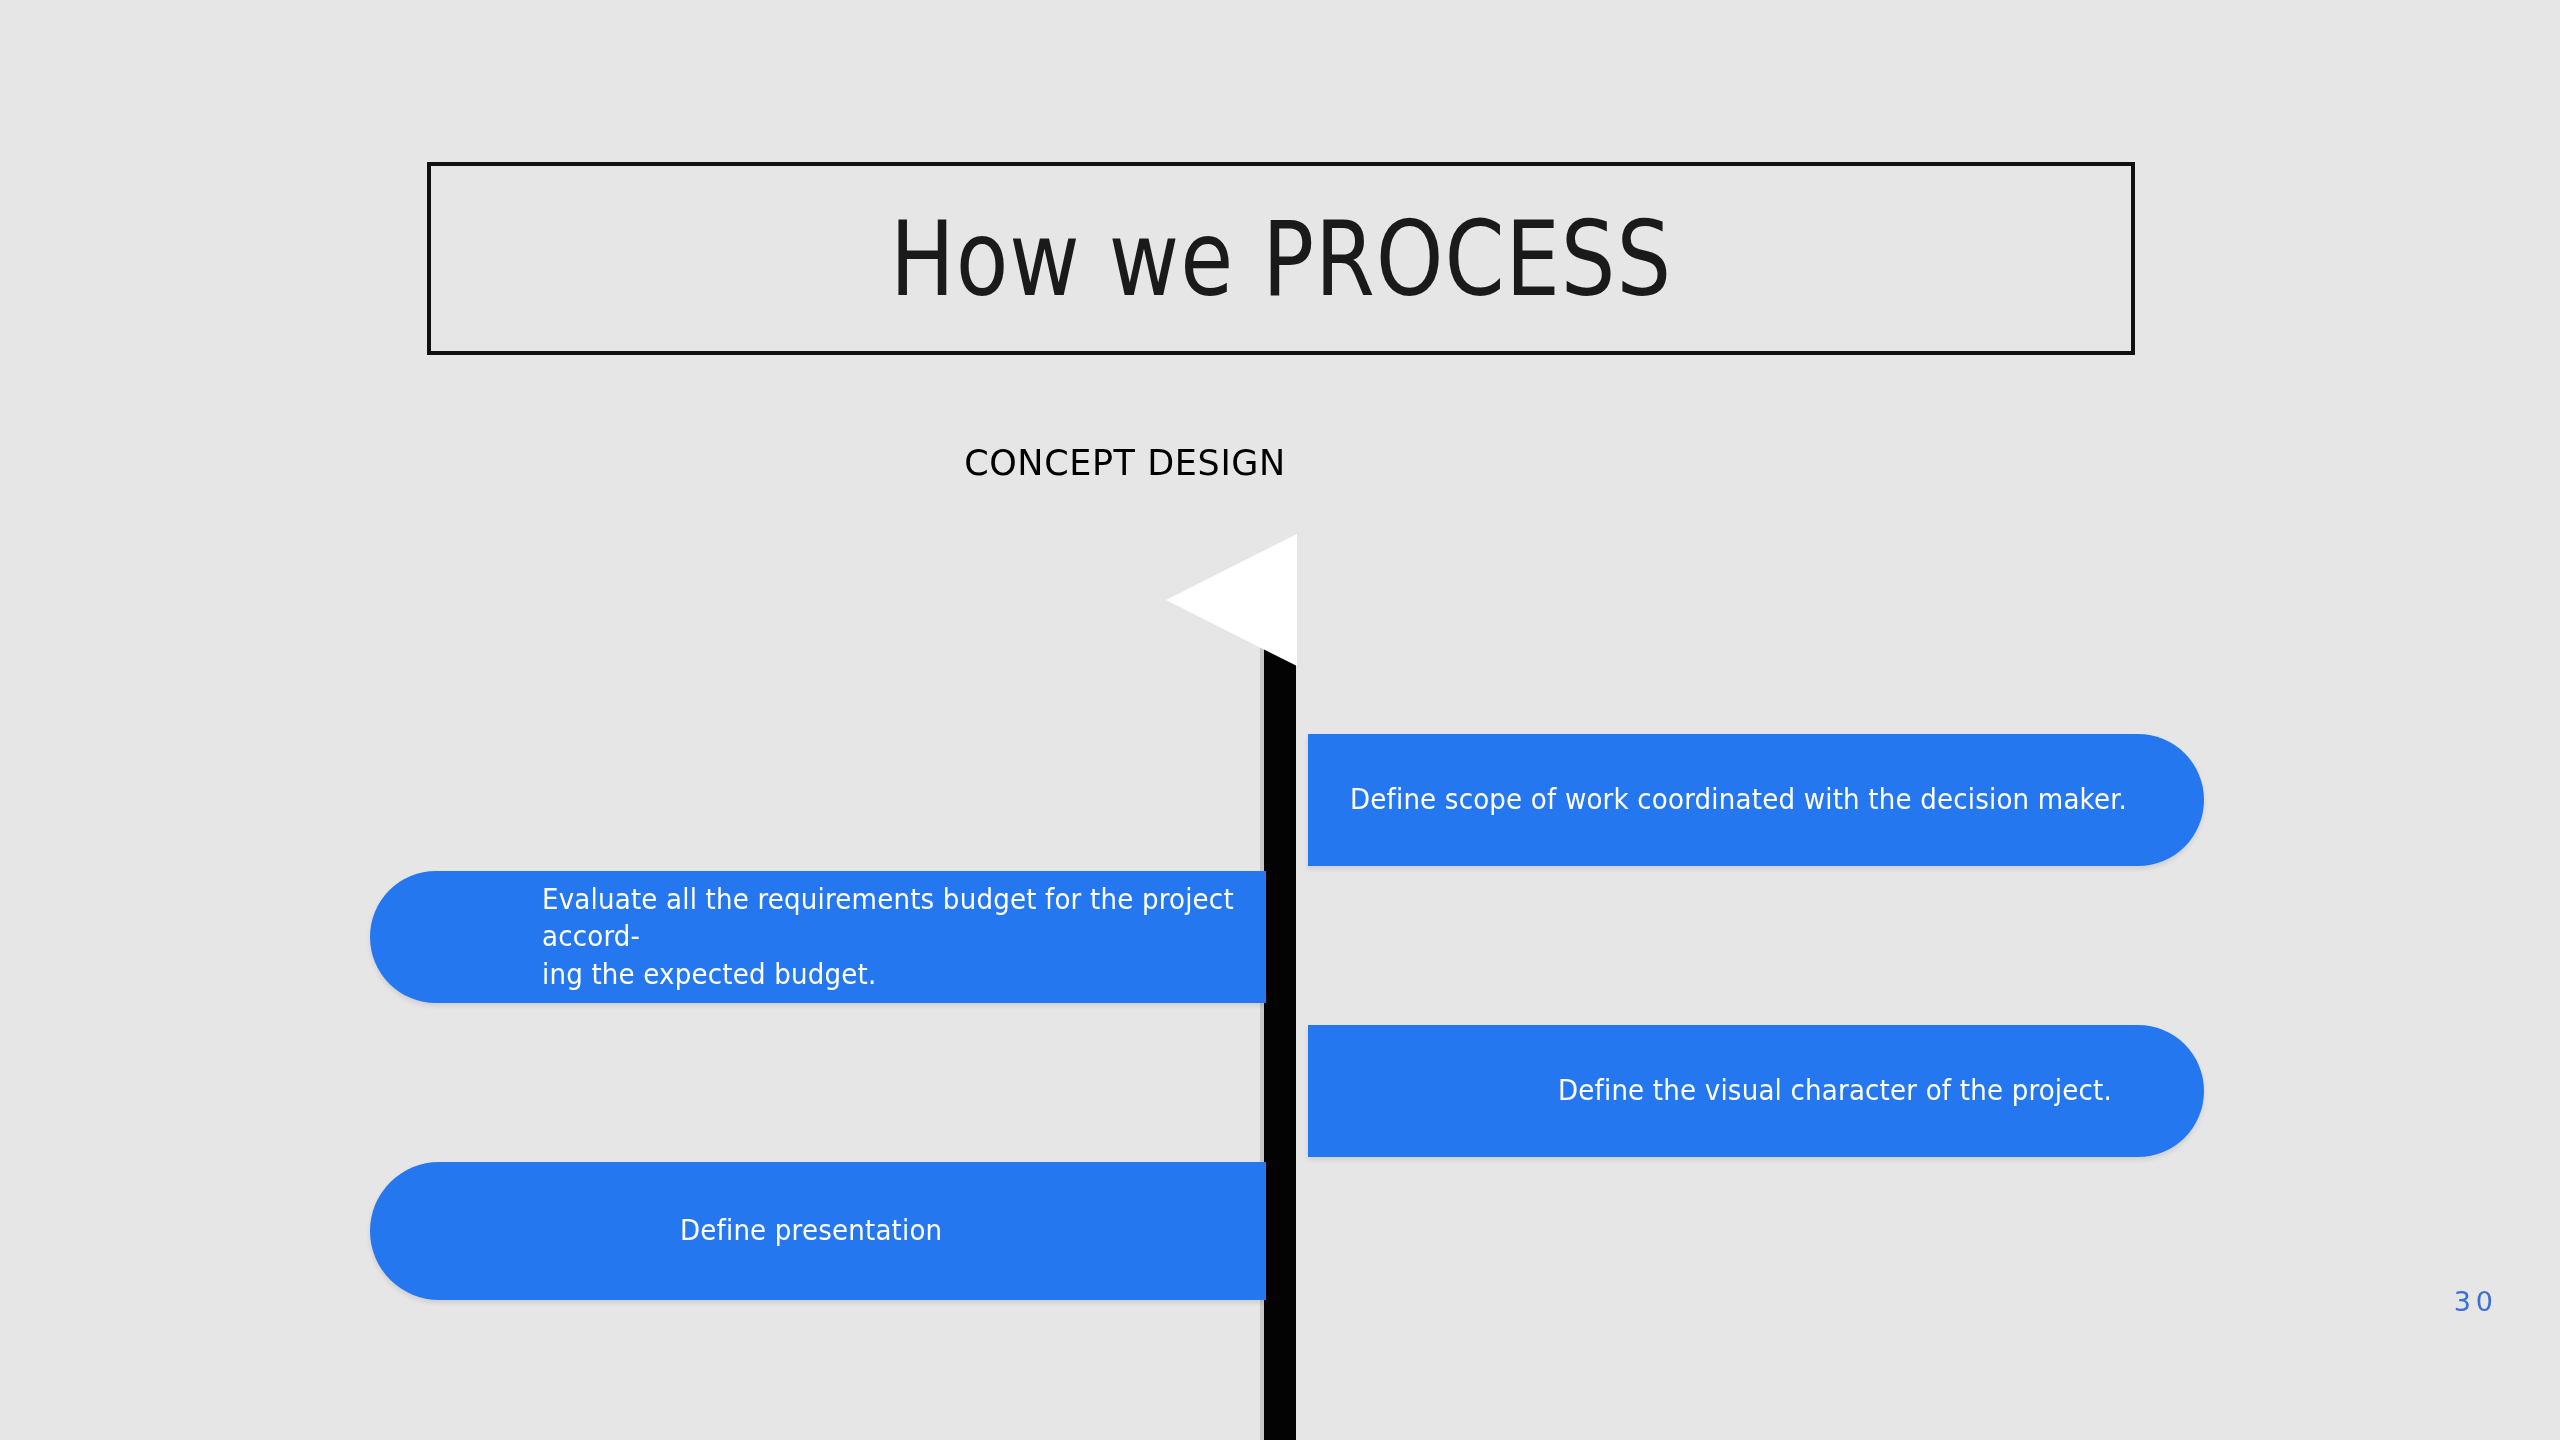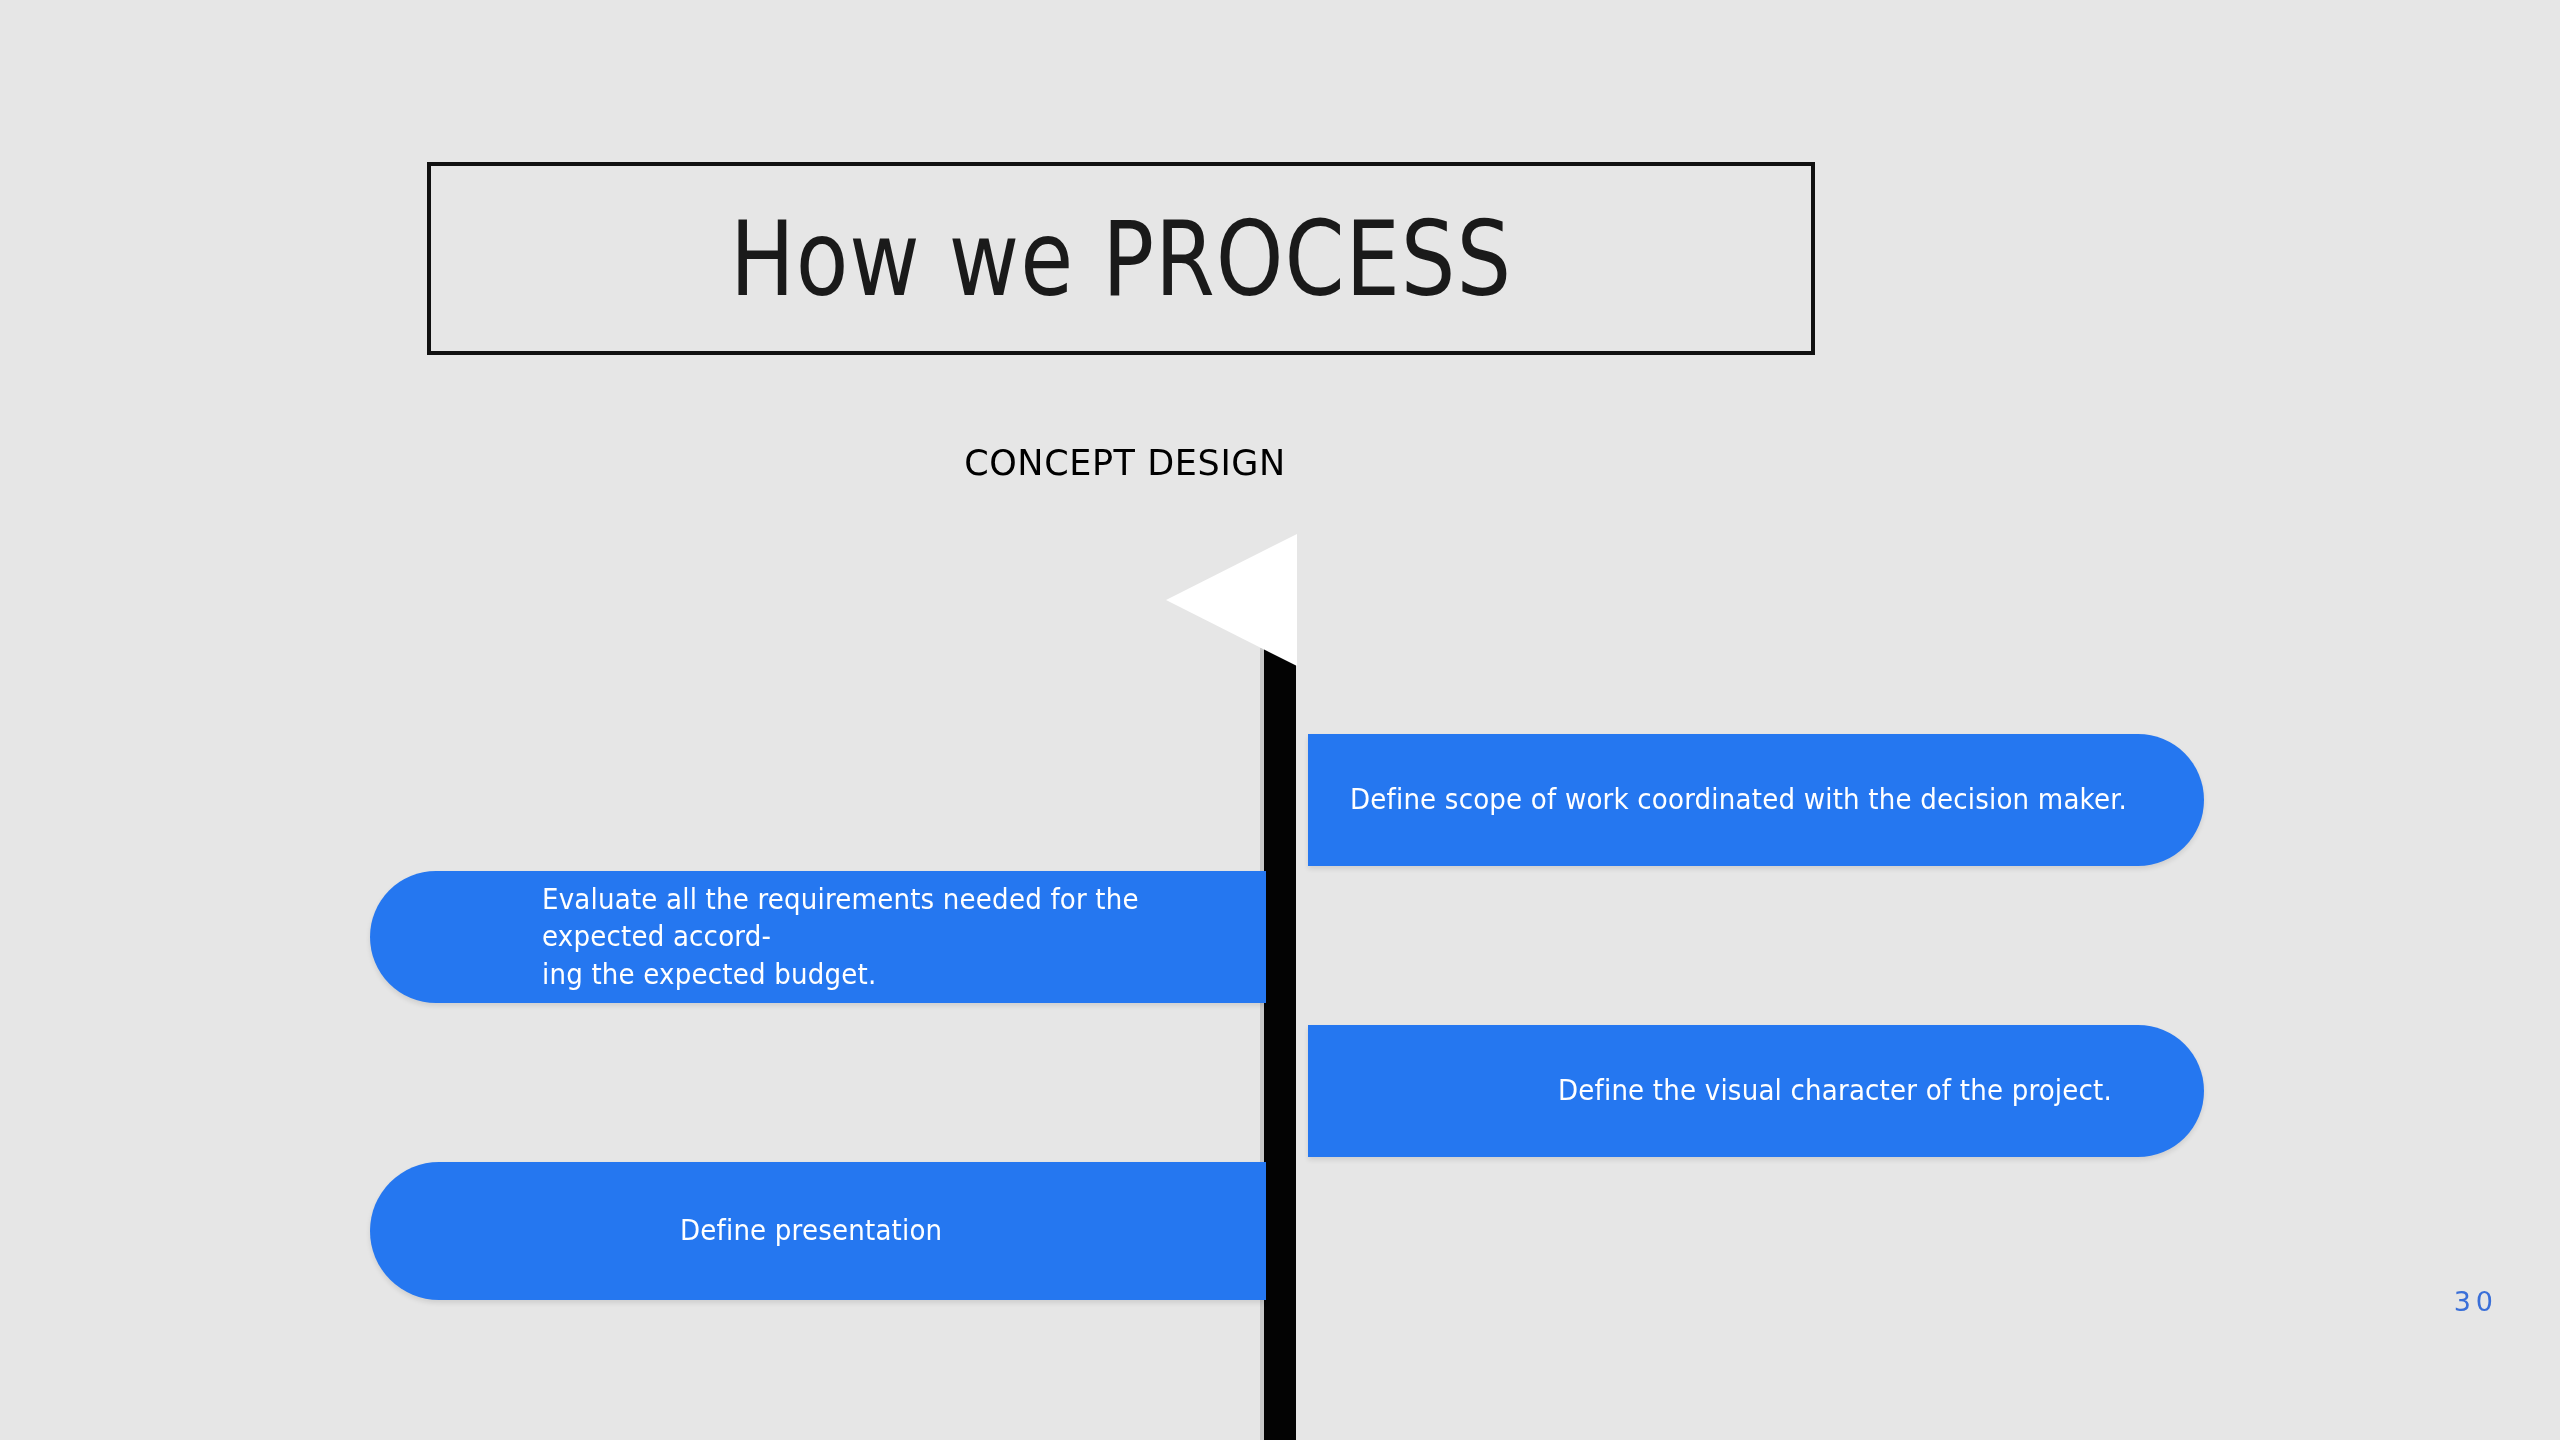--- a/index.html
+++ b/index.html
@@ -17,21 +17,21 @@
     height: 1440px;
     background: #e6e6e6;
     overflow: hidden;
   }
 
   
   #title-box {
     position: absolute;
     left: 427px;
     top: 162px;
-    width: 1388px;
+    width: 1708px;
     height: 193px;
     box-sizing: border-box;
     border: 4px solid #111111;
     background: transparent;
     display: flex;
     align-items: center;
     justify-content: center;
   }
   #title-text {
     font-family: "DejaVu Sans Condensed", "Liberation Sans Narrow", "Liberation Sans", sans-serif;
@@ -164,21 +164,21 @@
 
   <svg id="flag" viewBox="0 0 131 132">
     <polygon points="131,0 0,66 131,132" fill="#ffffff"></polygon>
   </svg>
 
   <div class="pill right" id="pill-1">
     <span class="pill-text">Define scope of work coordinated with the decision maker.</span>
   </div>
 
   <div class="pill left" id="pill-2">
-    <span class="pill-text">Evaluate all the requirements needed for the expected accord-
+    <span class="pill-text">Evaluate all the requirements budget for the project accord-
 ing the expected budget.</span>
   </div>
 
   <div class="pill right" id="pill-3">
     <span class="pill-text">Define the visual character of the project.</span>
   </div>
 
   <div class="pill left" id="pill-4">
     <span class="pill-text">Define presentation</span>
   </div>

